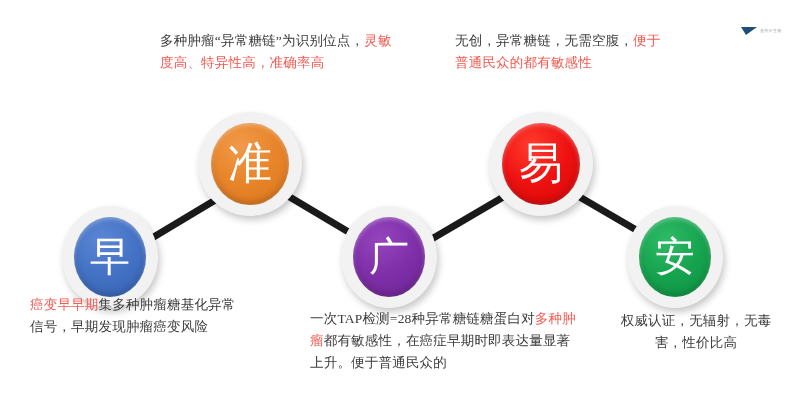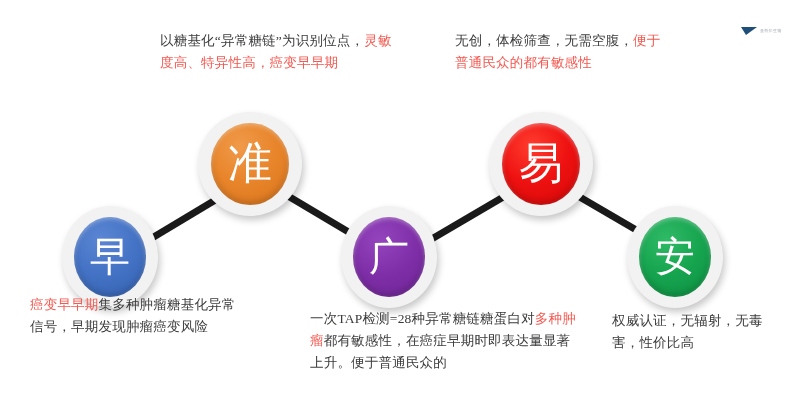--- a/index.html
+++ b/index.html
@@ -116,21 +116,21 @@
     line-height: 1.62;
     color: #3b3b3b;
     letter-spacing: .2px;
   }
   .caption .hl { color: #f4584f; }
 
   #cap-zhun  { left: 160px; top: 30px;  width: 238px; }
   #cap-yi    { left: 455px; top: 30px;  width: 212px; }
   #cap-zao   { left: 30px;  top: 294px; width: 218px; }
   #cap-guang { left: 310px; top: 308px; width: 270px; }
-  #cap-an    { left: 612px; top: 310px; width: 168px; }
+  #cap-an    { left: 612px; top: 310px; width: 168px; text-align: center; }
 </style>
 </head>
 <body>
 
 <div id="slide">
 
   <div class="logo">
     <svg class="logo-mark" viewBox="0 0 16 10">
       <polygon points="0,1 16,1 5,9" fill="#1f4e79"></polygon>
     </svg>
@@ -168,25 +168,25 @@
     </div>
   </div>
 
   <div class="node small" id="node-an">
     <div class="disc" style="background:radial-gradient(circle at 38% 28%, #2fba66 0%, #16a44f 48%, #0d8f41 100%);">
       <span class="glyph">安</span>
     </div>
   </div>
 
   <div class="caption" id="cap-zhun">
-    <span>以糖基化“异常糖链”为识</span><span>别位点，</span><span class="hl">灵敏度高、特异性</span><span class="hl">高，癌变早早期</span>
+    <span>多种肿瘤“异常糖链”为识</span><span>别位点，</span><span class="hl">灵敏度高、特异性</span><span class="hl">高，准确率高</span>
   </div>
 
   <div class="caption" id="cap-yi">
-    <span>无创，体检筛查，无需</span><span>空腹，</span><span class="hl">便于普通民众的</span><span class="hl">都有敏感性</span>
+    <span>无创，异常糖链，无需</span><span>空腹，</span><span class="hl">便于普通民众的</span><span class="hl">都有敏感性</span>
   </div>
 
   <div class="caption" id="cap-zao">
     <span class="hl">癌变早早期</span><span>集多种肿瘤糖基化异常信号，早期发现肿瘤癌变风险</span>
   </div>
 
   <div class="caption" id="cap-guang">
     <span>一次TAP检测=28种异常糖链糖蛋白对</span><span class="hl">多种肿瘤</span><span>都有敏感性，在癌症早期时即表达量显著上升。便于普通民众的</span>
   </div>
 

